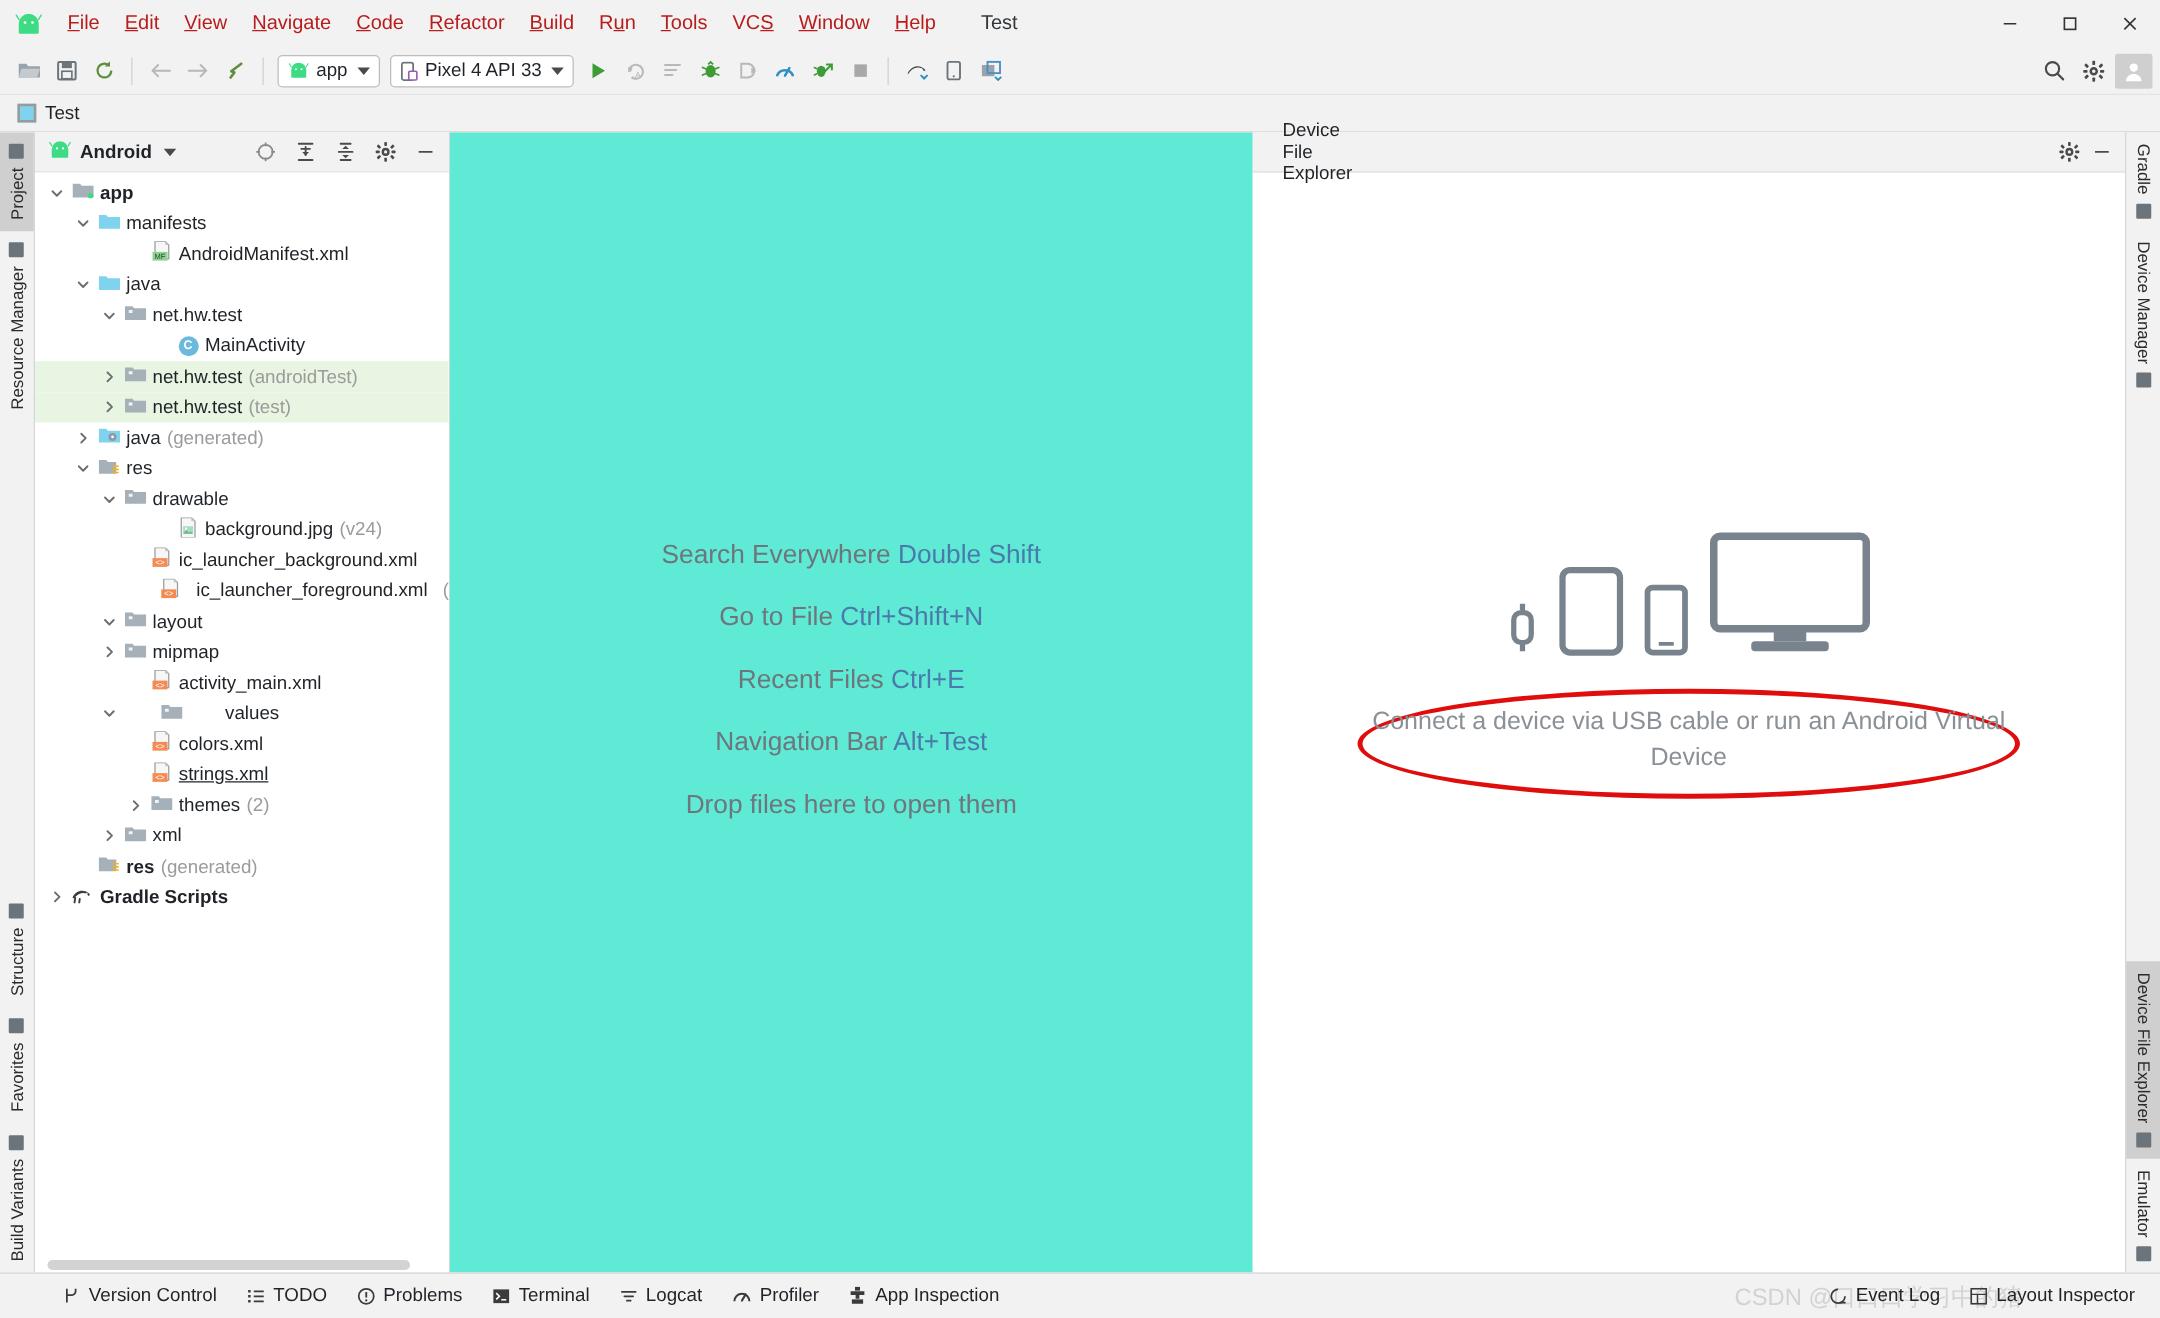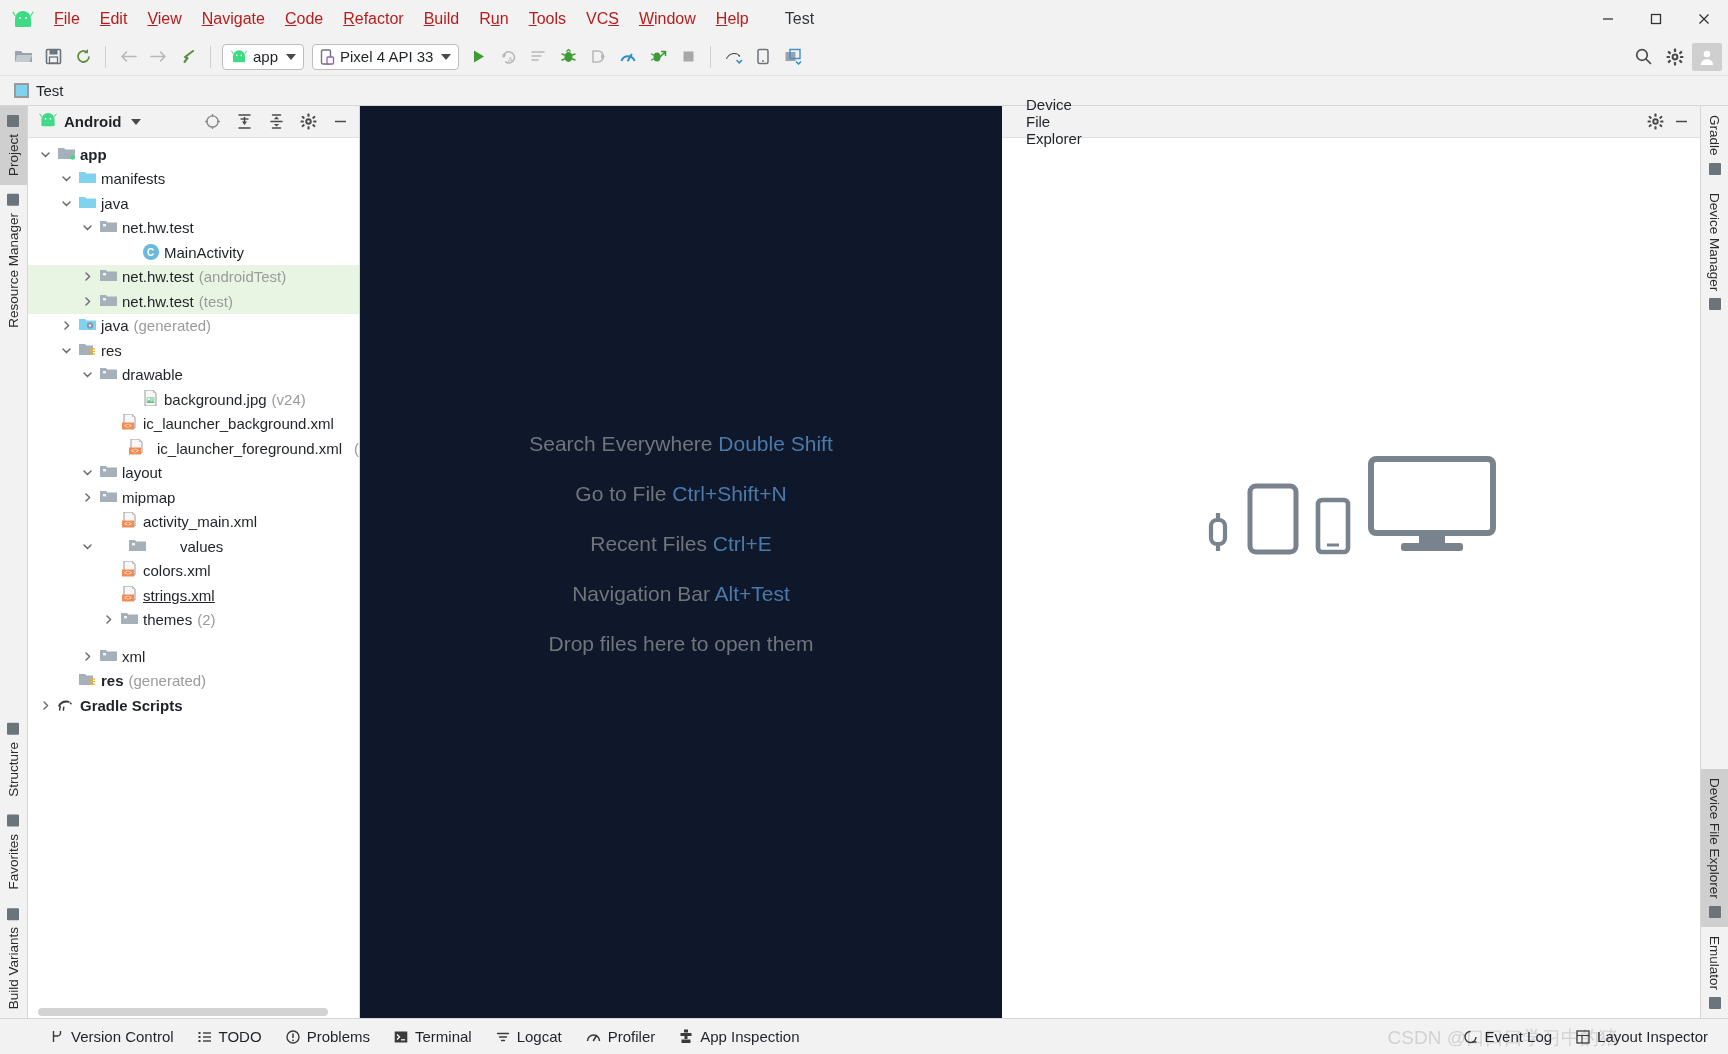--- a/index.html
+++ b/index.html
@@ -83,21 +83,21 @@
   .row.green { background:#e8f5e2; }
   .arrow { width:15px; height:15px; flex:0 0 15px; display:flex; align-items:center; justify-content:center; color:#6e6e6e; }
   .lbl { color:#1f2328; }
   .lbl.bold { font-weight:bold; }
   .sub { color:#9b9b9b; }
   .ficon { width:17px;height:16px;flex:0 0 17px;display:flex;align-items:center;justify-content:center; }
 
   .cico { width:16px;height:16px;border-radius:50%;background:#6bb9dd;color:#fff;font-size:10px;display:flex;align-items:center;justify-content:center;font-weight:bold; }
 
   
-  .editor { flex:1 1 auto; background:#0f172a; display:flex; align-items:center; justify-content:center; min-width:0; position:relative; }
+  .editor { flex:1 1 auto; background:#5eead4; display:flex; align-items:center; justify-content:center; min-width:0; position:relative; }
   .hints { display:flex; flex-direction:column; gap:26px; margin-top:-36px;}
   .hint { font-size:21px; color:#6e757c; text-align:center; white-space:nowrap; }
   .hint .key { color:#4a7aab; }
 
   
   .dfe { width:698px; flex:0 0 698px; display:flex; flex-direction:column; background:#fff; min-width:0; }
   .dfe-head {
     height:32px; flex:0 0 32px; display:flex; align-items:center;
     background:#f2f2f2; padding:0 6px 0 12px; border-bottom:1px solid #e0e0e0;
   }
@@ -482,20 +482,32 @@
                 <path d="M2 4l3.5 3.6L9 4" fill="none" stroke="#6e6e6e" stroke-width="1.5" stroke-linecap="round" stroke-linejoin="round"></path>
               </svg>
             </span>
             <span class="ficon">
               <span><svg width="17" height="14" viewBox="0 0 17 14">
                   <path d="M0 2h6l1.3 1.6H17V13H0z" fill="#7fd3ef"></path>
                 </svg></span>
             </span>
             <span class="lbl">manifests</span>
           </div>
+          <div class="row" style="padding-left: 73px;">
+            <span class="arrow"></span>
+            <span class="ficon">
+              <span><svg width="17" height="16" viewBox="0 0 17 16">
+                  <path d="M3 0h8l3 3v11H3z" fill="#f7f7f7" stroke="#9b9b9b" stroke-width="1"></path>
+                  <path d="M11 0l3 3h-3z" fill="#c9c9c9"></path>
+                  <rect x="1" y="8.5" width="12" height="7" fill="#8fd18f"></rect>
+                  <text x="7" y="14" font-size="6" fill="#2c4c2c" text-anchor="middle" font-family="Liberation Sans">MF</text>
+                </svg></span>
+            </span>
+            <span class="lbl">AndroidManifest.xml</span>
+          </div>
           <div class="row" style="padding-left: 31px;">
             <span class="arrow">
               <svg width="11" height="11" viewBox="0 0 11 11">
                 <path d="M2 4l3.5 3.6L9 4" fill="none" stroke="#6e6e6e" stroke-width="1.5" stroke-linecap="round" stroke-linejoin="round"></path>
               </svg>
             </span>
             <span class="ficon">
               <span><svg width="17" height="14" viewBox="0 0 17 14">
                   <path d="M0 2h6l1.3 1.6H17V13H0z" fill="#7fd3ef"></path>
                 </svg></span>
@@ -726,21 +738,21 @@
             </span>
             <span class="ficon">
               <span><svg width="17" height="14" viewBox="0 0 17 14">
                   <path d="M0 2h6l1.3 1.6H17V13H0z" fill="#a6b0b8"></path>
                   <rect x="3" y="5" width="3" height="2.4" fill="#fff" opacity=".85"></rect>
                 </svg></span>
             </span>
             <span class="lbl">themes</span>
             <span class="sub"> (2)</span>
           </div>
-          <div class="row" style="padding-left: 52px; margin-top: 12px;">
+          <div class="row" style="padding-left: 52px;">
             <span class="arrow">
               <svg width="11" height="11" viewBox="0 0 11 11">
                 <path d="M4 2l3.6 3.5L4 9" fill="none" stroke="#6e6e6e" stroke-width="1.5" stroke-linecap="round" stroke-linejoin="round"></path>
               </svg>
             </span>
             <span class="ficon">
               <span><svg width="17" height="14" viewBox="0 0 17 14">
                   <path d="M0 2h6l1.3 1.6H17V13H0z" fill="#a6b0b8"></path>
                   <rect x="3" y="5" width="3" height="2.4" fill="#fff" opacity=".85"></rect>
                 </svg></span>
@@ -845,20 +857,24 @@
           </span>
 
           <span>
             <svg width="130" height="100" viewBox="0 0 130 100">
                 <rect x="4" y="4" width="122" height="74" rx="5" fill="none" stroke="#78838d" stroke-width="6"></rect>
                 <rect x="52" y="78" width="26" height="10" fill="#78838d"></rect>
                 <rect x="34" y="88" width="62" height="8" rx="3" fill="#78838d"></rect>
               </svg>
           </span>
         </div>
+        <div class="dfe-msg-wrap">
+          <div class="ellipse"></div>
+          <div class="dfe-msg">Connect a device via USB cable or run an Android Virtual Device</div>
+        </div>
       </div>
     </div>
 
     <div class="side-rail right">
       <div class="rail-grp" id="right-rail-top">
           <div class="rail-item">
             <span>Gradle</span>
             <span style="display: inline-block; width: 12px; height: 12px; background: rgb(107, 115, 123); border-radius: 1px; flex: 0 0 12px;"></span>
           </div>
           <div class="rail-item">

